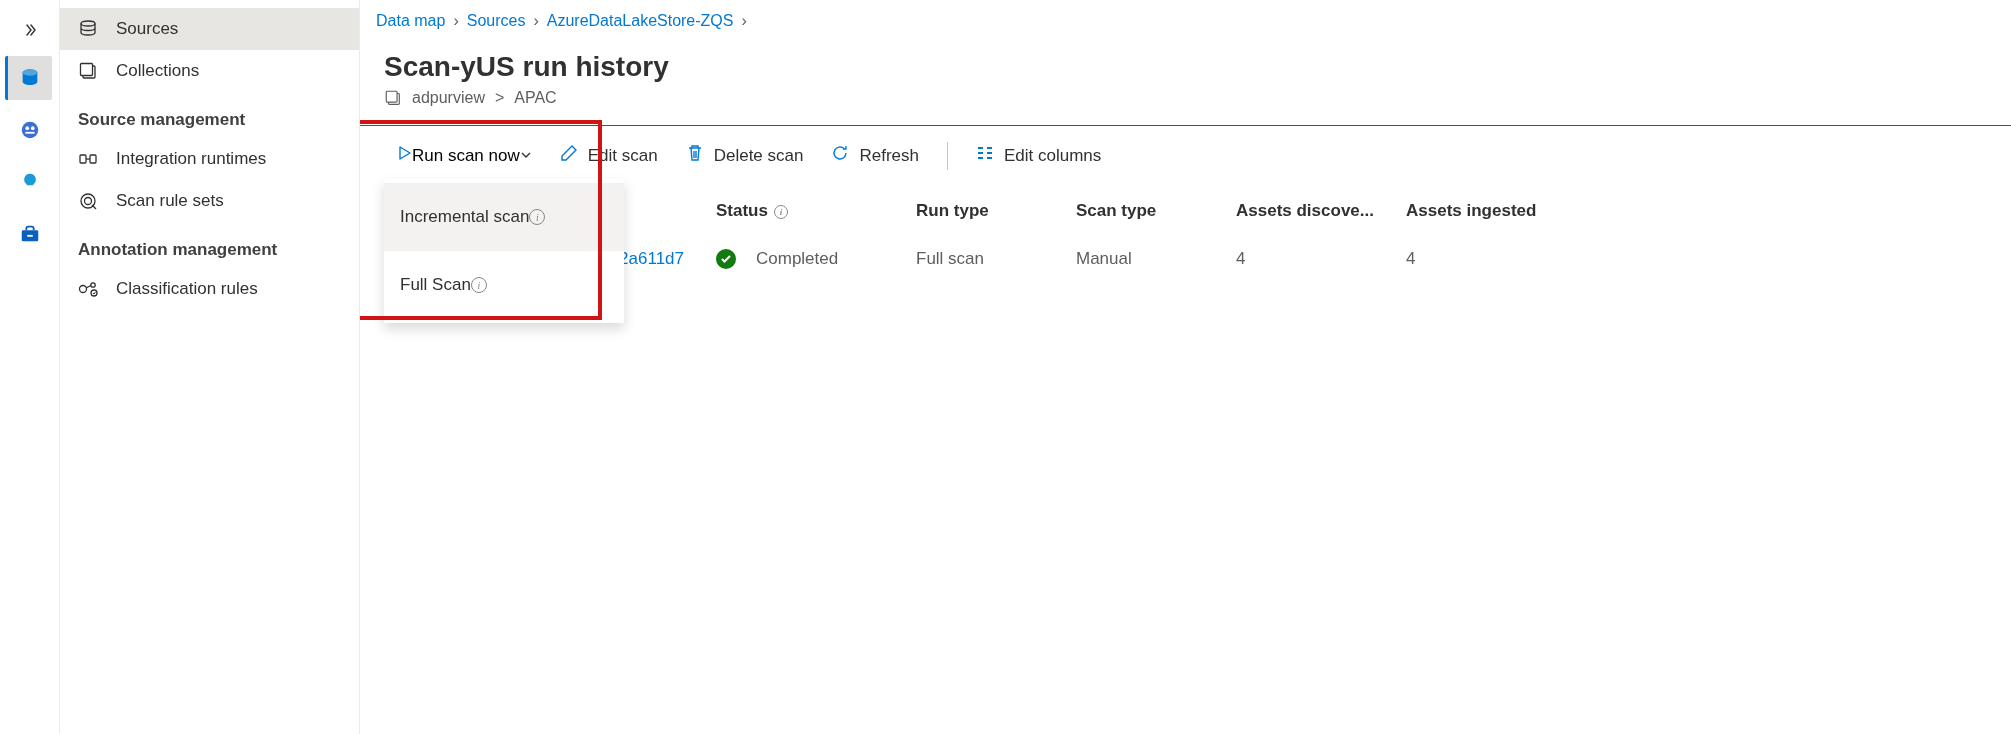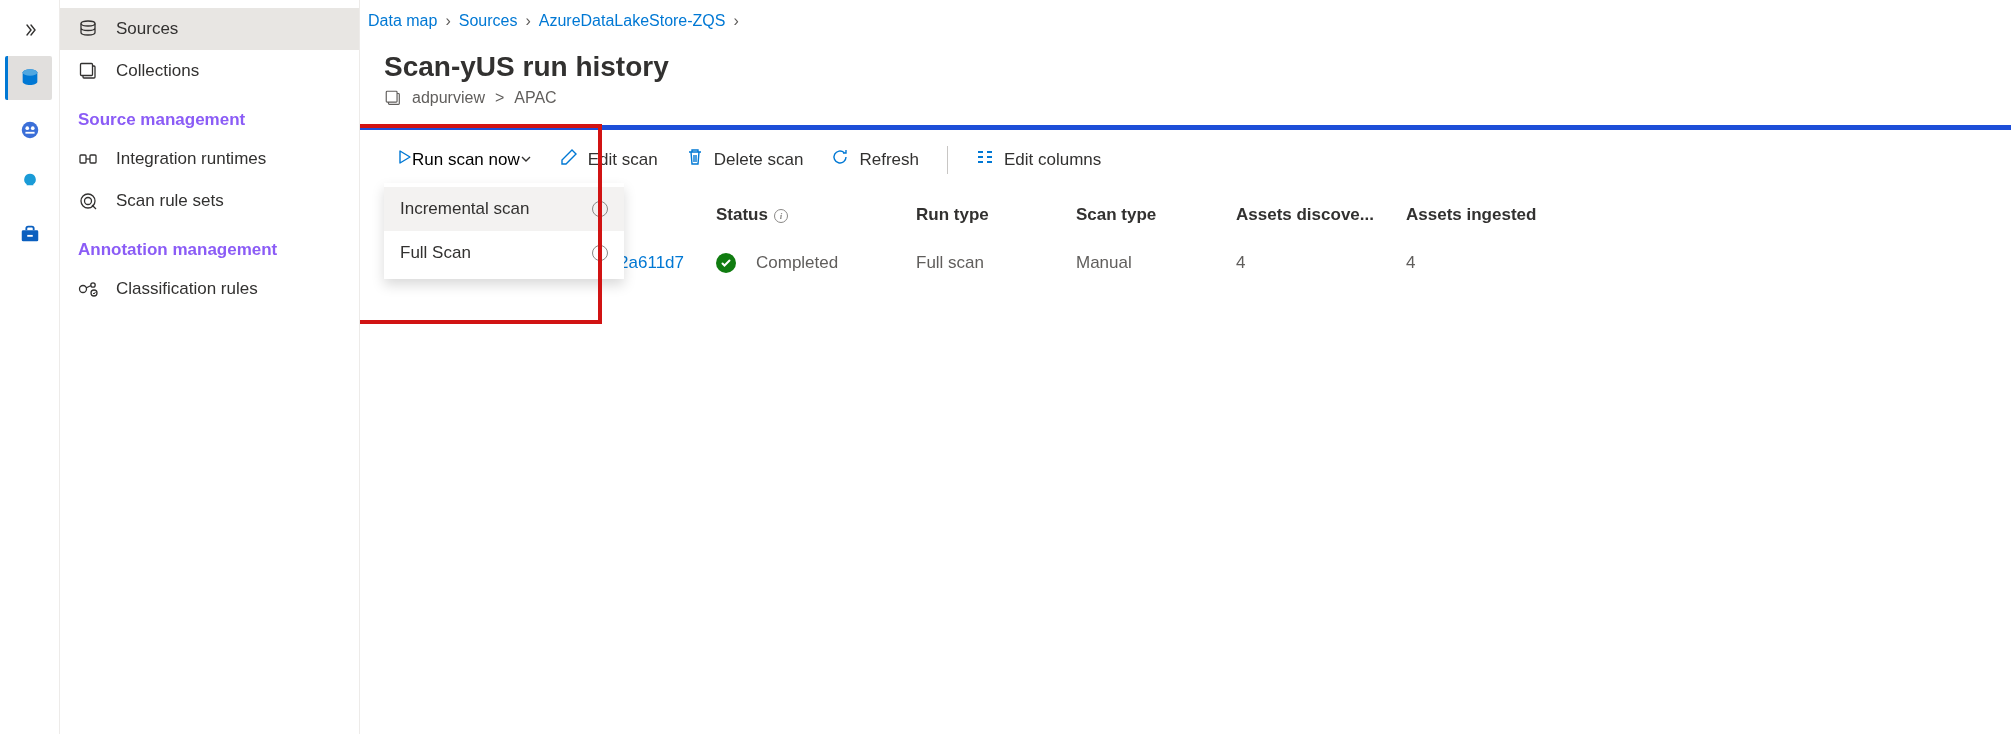--- a/index.html
+++ b/index.html
@@ -74,49 +74,49 @@
       width: 26px;
       margin-right: 12px;
       display: flex;
       align-items: center;
       justify-content: flex-start;
     }
     .sidebar-heading {
       padding: 18px 18px 8px 18px;
       font-size: 17px;
       font-weight: 600;
-      color: #8b5cf6;
+      color: #404040;
     }
     
     
     .main {
       flex: 1;
       display: flex;
       flex-direction: column;
       overflow: hidden;
     }
     .breadcrumb {
-      padding: 12px 8px;
+      padding: 12px 16px;
       font-size: 16px;
       display: flex;
       gap: 8px;
       border-bottom: 1px solid transparent;
     }
     .breadcrumb a {
       color: #0078d4;
       text-decoration: none;
       cursor: pointer;
     }
     .breadcrumb-sep {
       color: #605e5c;
     }
     
     .page-title-block {
       padding: 8px 24px 14px 24px;
-      border-bottom: 5px solid #1d4ed8;
+      border-bottom: 1px solid #1d4ed8;
     }
     .page-title {
       font-size: 28px;
       font-weight: 600;
       color: #323130;
       margin-bottom: 6px;
     }
     .page-subtitle {
       display: flex;
       align-items: flex-start;
@@ -174,22 +174,22 @@
       left: 0;
       min-width: 240px;
       background: #ffffff;
       box-shadow: 0 6px 12px rgba(0,0,0,0.15);
       padding: 4px 0;
       z-index: 10;
     }
     .dropdown-item {
       display: flex;
       align-items: center;
-      justify-content: space-between;
-      padding: 12px 16px;
+      justify-content: flex-start;
+      padding: 24px 16px;
       cursor: pointer;
       font-size: 17px;
       color: #323130;
     }
     .info-circle {
       width: 16px;
       height: 16px;
       border: 1px solid #8a8886;
       border-radius: 50%;
       display: flex;

